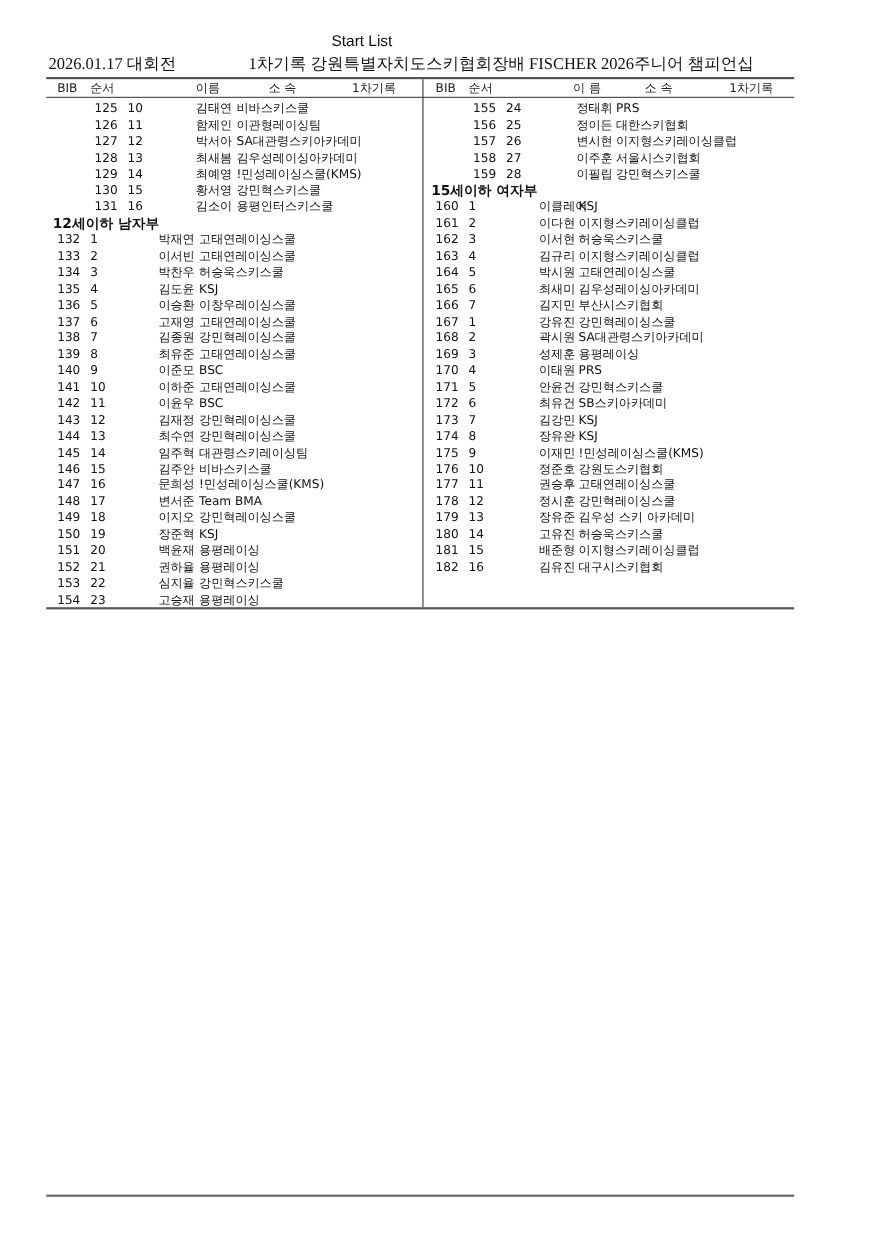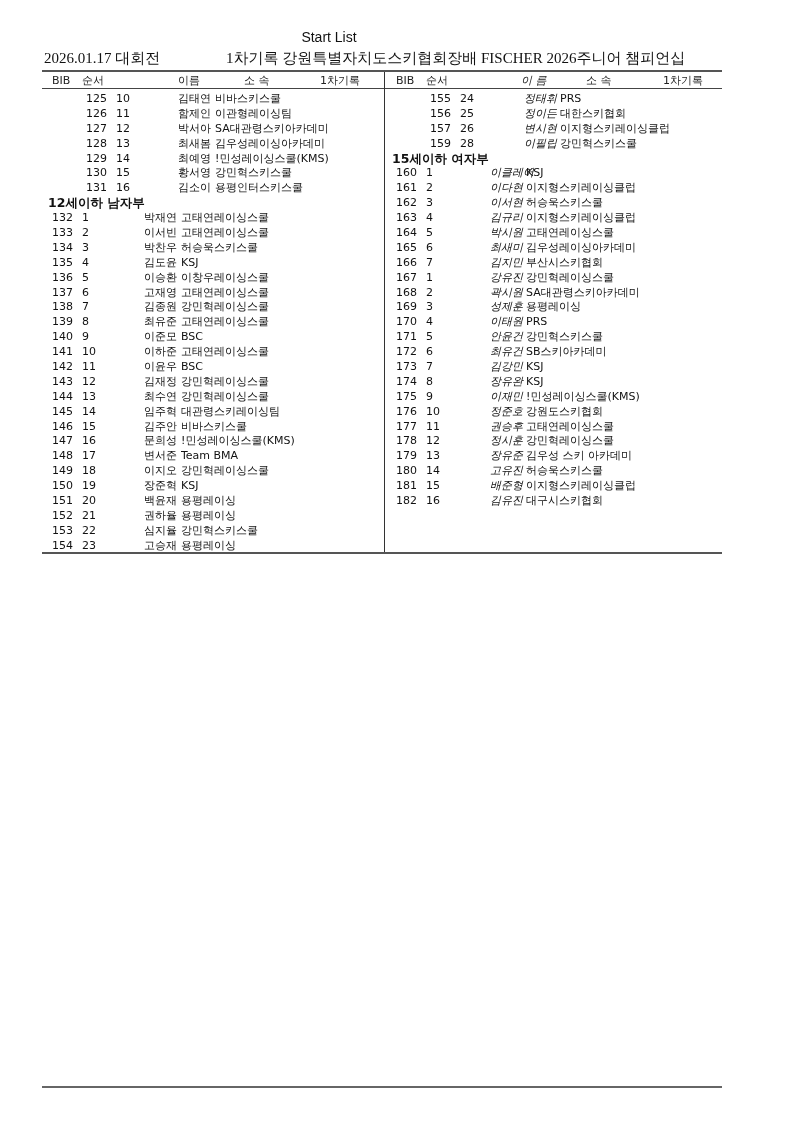--- a/index.html
+++ b/index.html
@@ -20,21 +20,21 @@
   .col.right { left:386px; width:336px; }
   .row { position:relative; height:14.9px; line-height:14.9px; white-space:nowrap; }
   .head { height:14px; line-height:14px; color:#222; font-size:11px; }
   .c-bib { position:absolute; left:8px; width:30px; }
   .c-ord { position:absolute; left:38px; width:22px; text-align:left; }
   .c-name { position:absolute; left:100px; width:44px; overflow:hidden; }
   .c-club { position:absolute; left:137px; width:127px; overflow:hidden; }
   .c-rec { position:absolute; left:276px; width:48px; }
   .right .c-bib { left:10px; }
   .right .c-ord { left:40px; }
-  .right .c-name { left:104px; width:44px;font-style:italic; }
+  .right .c-name { left:104px; width:44px; }
   .right .c-club { left:140px; width:127px; }
   .right .c-rec { left:277px; }
   .head .c-name { left:115px;margin-left:19px; }
   .head .c-club { left:200px; width:58px; text-align:left; }
   .right .head .c-name { left:116px; }
   .right .head .c-club { left:200px; width:60px; }
   .cat { font-weight:bold; font-size:12.5px; position:relative; left:4px; }
   .right .cat { left:6px; }
   .data-start { margin-top:4px;margin-left:34px; }
 </style>
@@ -301,20 +301,27 @@
         <span class="c-rec"></span>
       </div>
       <div class="row">
         <span class="c-bib">157</span>
         <span class="c-ord">26</span>
         <span class="c-name">변시현</span>
         <span class="c-club">이지형스키레이싱클럽</span>
         <span class="c-rec"></span>
       </div>
       <div class="row">
+        <span class="c-bib">158</span>
+        <span class="c-ord">27</span>
+        <span class="c-name">이주훈</span>
+        <span class="c-club">서울시스키협회</span>
+        <span class="c-rec"></span>
+      </div>
+      <div class="row">
         <span class="c-bib">159</span>
         <span class="c-ord">28</span>
         <span class="c-name">이필립</span>
         <span class="c-club">강민혁스키스쿨</span>
         <span class="c-rec"></span>
       </div>
     </div>
   <div class="row"><span class="cat">15세이하 여자부</span></div>
   <div>
       <div class="row">

